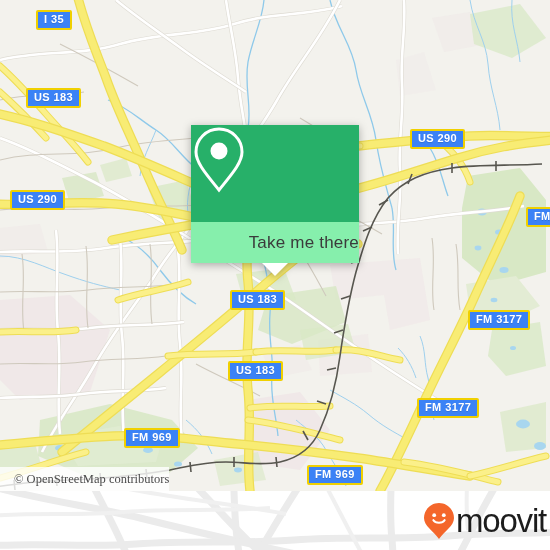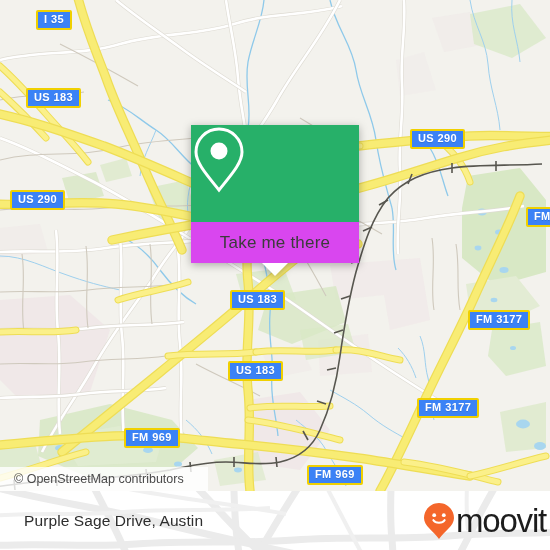--- a/index.html
+++ b/index.html
@@ -41,44 +41,44 @@
     filter:drop-shadow(0 2px 4px rgba(0,0,0,0.30));
   }
   .callout-top{
     height:97px;width:100%;
     background:#27b069;
     display:flex;align-items:center;justify-content:center;
     box-sizing:border-box;
   }
   .callout-bottom{
     position:relative;
-    background:#d946ef;
+    background:#86efac;
     height:41px;width:100%;
-    display:flex;align-items:center;justify-content:center;
+    display:flex;align-items:center;justify-content:flex-end;
     box-sizing:border-box;
   }
   .callout-bottom span{
     font-size:17px;color:#3b3b3b;letter-spacing:0.2px;
   }
   .callout-tail{
     position:absolute;left:50%;top:41px;margin-left:-13px;
     width:0;height:0;
     border-left:13px solid transparent;
     border-right:13px solid transparent;
     border-top:13px solid #ffffff;
   }
 
   
   .attrib{
     position:absolute;left:0;top:467px;height:24px;
     background:rgba(255,255,255,0.80);
     display:flex;align-items:center;
-    padding:0 24px 0 14px;
+    padding:0 0 0 14px;
     box-sizing:border-box;
-    font-size:12.5px;color:#4a4a4a;
+    font-size:12.5px;color:#4a4a4a;font-family:Liberation Serif, serif;
   }
 
   
   .footer{
     position:absolute;left:0;top:491px;width:550px;height:59px;
     background:#ffffff;overflow:hidden;
   }
   .footer .fmap{position:absolute;left:0;top:-45px;opacity:1;}
   .footer-title{
     position:absolute;left:24px;top:50%;transform:translateY(-50%);
@@ -370,21 +370,20 @@
         <path d="M330 -10 C310 24 292 50 272 84 C252 118 236 142 216 176"></path>
       </g>
       <g fill="none" stroke="#f0f0f0" stroke-width="4">
         <path d="M-10 20 C40 28 84 34 134 44 C188 54 232 58 286 68"></path>
         <path d="M300 -10 C318 24 330 48 348 82 C366 116 380 140 398 174"></path>
         <path d="M-10 70 C36 66 78 70 124 66 C176 62 218 66 270 62"></path>
         <path d="M466 -10 C470 24 464 50 468 84"></path>
       </g>
     </svg>
 
-    <div class="footer-title">Purple Sage Drive, Austin</div>
 
     <div class="logo">
       <svg width="32" height="38" viewBox="0 0 32 38">
         <path d="M16 1 C7.7 1 1 7.7 1 16 C1 24 10 28.5 16 37 C22 28.5 31 24 31 16 C31 7.7 24.3 1 16 1 Z" fill="#f4662b"></path>
         <circle cx="11.2" cy="13.2" r="1.9" fill="#ffffff"></circle>
         <circle cx="20.8" cy="13.2" r="1.9" fill="#ffffff"></circle>
         <path d="M10.4 18.2 C12.4 21.6 19.6 21.6 21.6 18.2" fill="none" stroke="#ffffff" stroke-width="2.1" stroke-linecap="round"></path>
       </svg>
       <span class="logo-word">moovit</span>
     </div>

